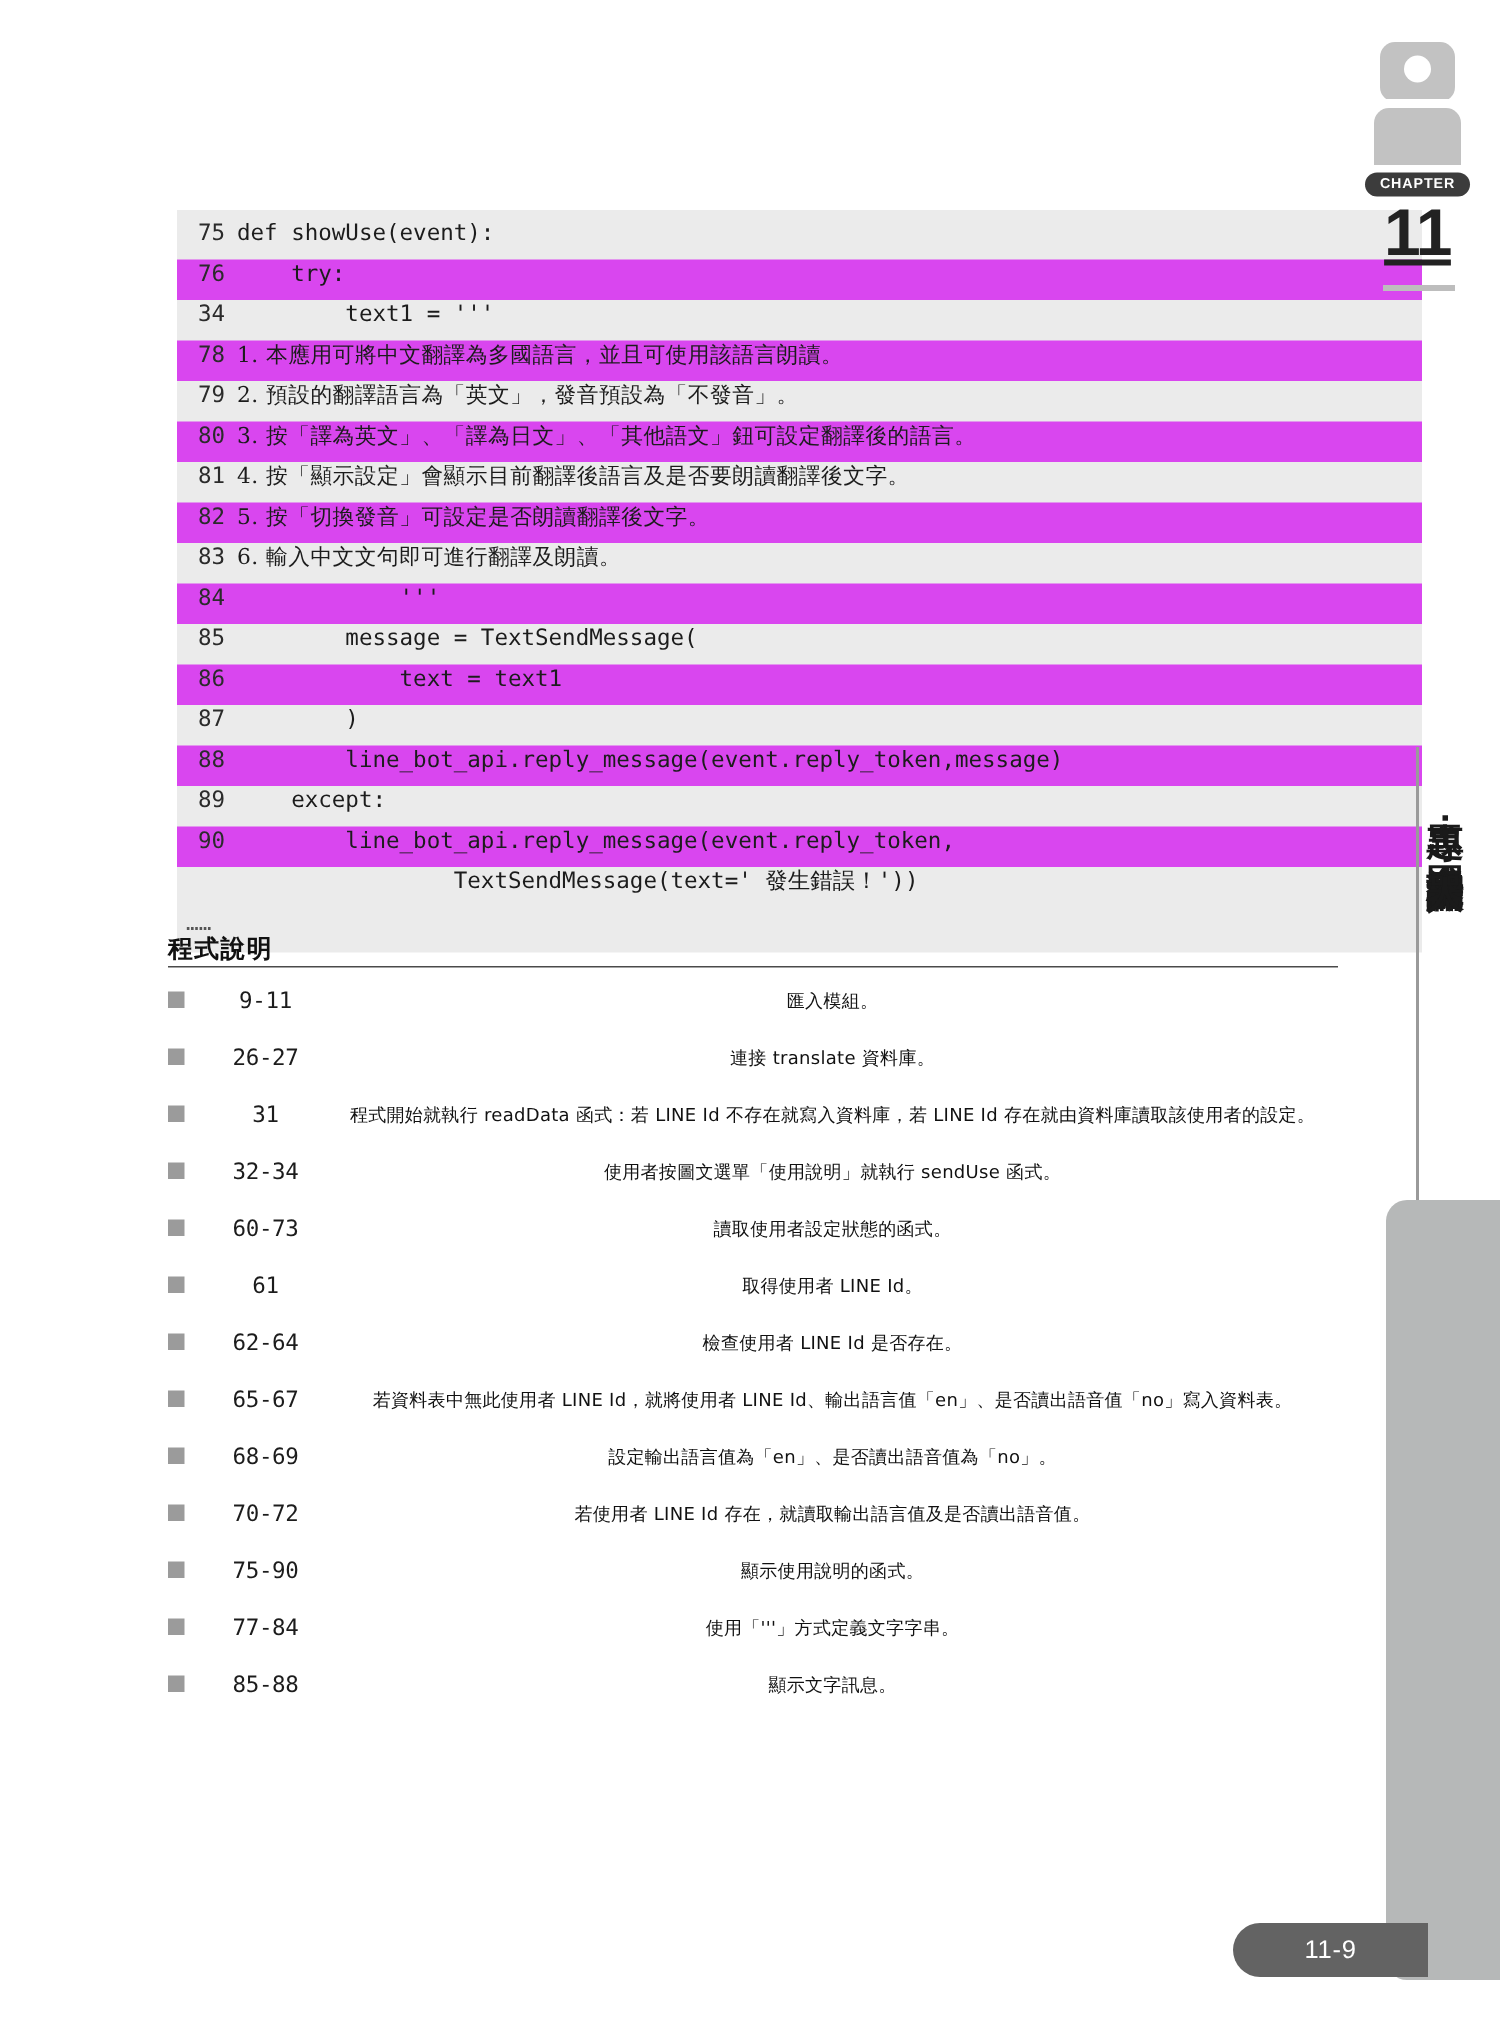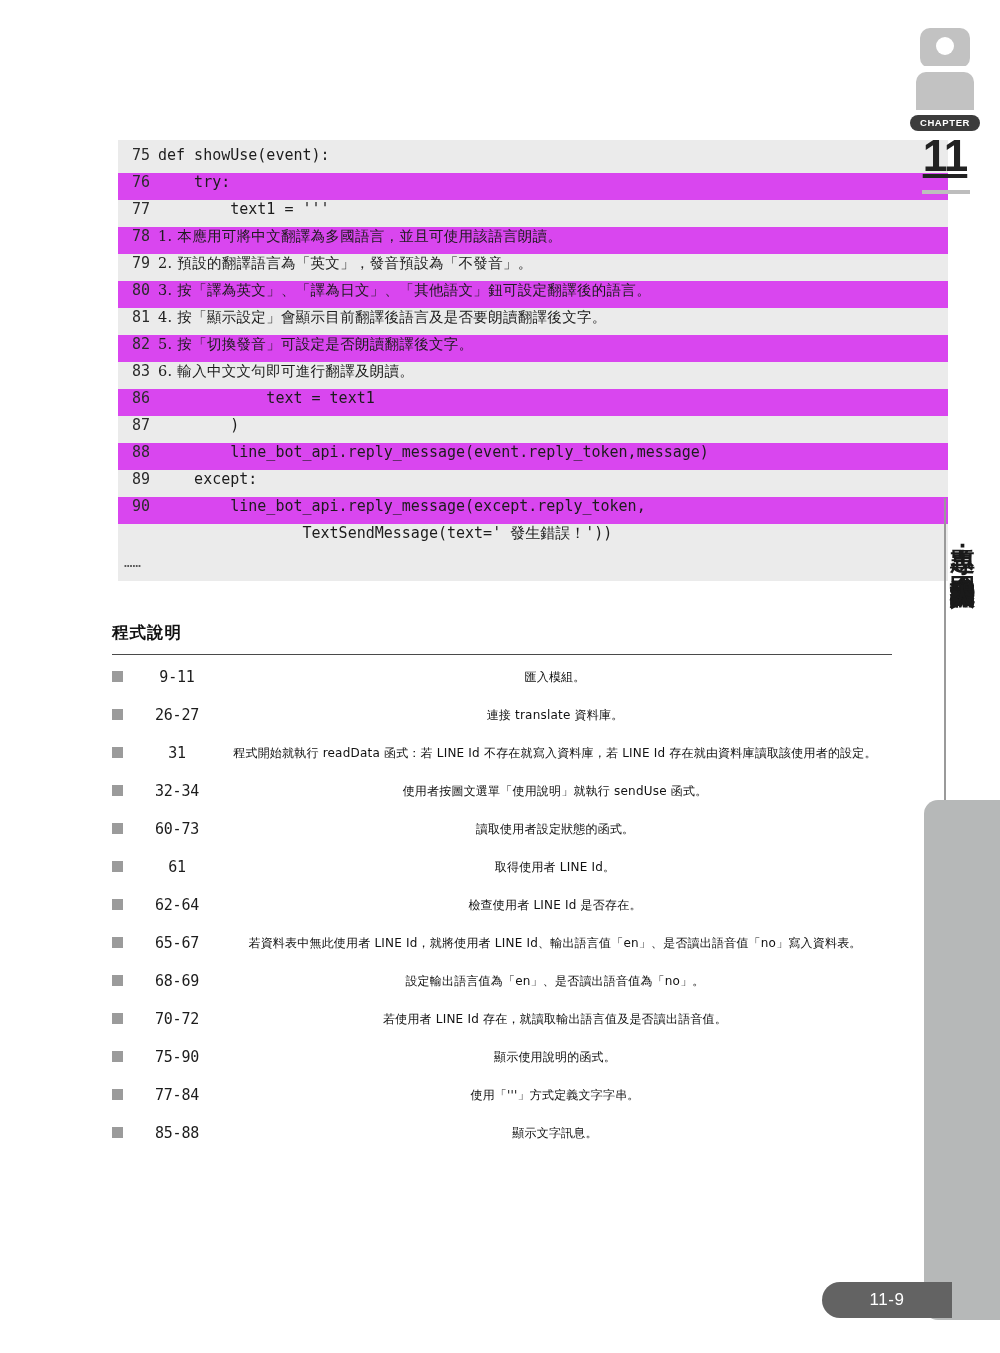--- a/index.html
+++ b/index.html
@@ -192,21 +192,21 @@
     left: 112px;
     top: 622px;
     width: 780px;
   }
   .explain-title {
     font-size: 16.5px;
     font-weight: bold;
     color: #111111;
     letter-spacing: 1px;
     font-family: "DejaVu Sans", "Liberation Sans", sans-serif;
-    margin-bottom: 10px;
+    margin-bottom: 0;
   }
   .explain-rule {
     width: 780px;
     height: 1px;
     background: #4a4a4a;
     margin-bottom: 10px;
   }
   .ex-row {
     display: flex;
     align-items: flex-start;
@@ -240,32 +240,34 @@
   }
 </style>
 </head>
 <body>
 
 <div class="page">
 
   <div class="codeblock" id="codeblock">
       <div class="code-line"><span class="ln">75</span><span class="cd">def showUse(event):</span></div>
       <div class="code-line alt"><span class="ln">76</span><span class="cd">    try:</span></div>
-      <div class="code-line"><span class="ln">77</span><span class="cd">        text1 = '''</span></div>
+      <div class="code-line"><span class="ln">34</span><span class="cd">        text1 = '''</span></div>
       <div class="code-line alt"><span class="ln">78</span><span class="cd cn">1. 本應用可將中文翻譯為多國語言，並且可使用該語言朗讀。</span></div>
       <div class="code-line"><span class="ln">79</span><span class="cd cn">2. 預設的翻譯語言為「英文」，發音預設為「不發音」。</span></div>
       <div class="code-line alt"><span class="ln">80</span><span class="cd cn">3. 按「譯為英文」、「譯為日文」、「其他語文」鈕可設定翻譯後的語言。</span></div>
       <div class="code-line"><span class="ln">81</span><span class="cd cn">4. 按「顯示設定」會顯示目前翻譯後語言及是否要朗讀翻譯後文字。</span></div>
       <div class="code-line alt"><span class="ln">82</span><span class="cd cn">5. 按「切換發音」可設定是否朗讀翻譯後文字。</span></div>
       <div class="code-line"><span class="ln">83</span><span class="cd cn">6. 輸入中文文句即可進行翻譯及朗讀。</span></div>
+      <div class="code-line alt"><span class="ln">84</span><span class="cd">            '''</span></div>
+      <div class="code-line"><span class="ln">85</span><span class="cd">        message = TextSendMessage(</span></div>
       <div class="code-line alt"><span class="ln">86</span><span class="cd">            text = text1</span></div>
       <div class="code-line"><span class="ln">87</span><span class="cd">        )</span></div>
       <div class="code-line alt"><span class="ln">88</span><span class="cd">        line_bot_api.reply_message(event.reply_token,message)</span></div>
       <div class="code-line"><span class="ln">89</span><span class="cd">    except:</span></div>
-      <div class="code-line alt"><span class="ln">90</span><span class="cd">        line_bot_api.reply_message(except.reply_token,</span></div>
+      <div class="code-line alt"><span class="ln">90</span><span class="cd">        line_bot_api.reply_message(event.reply_token,</span></div>
       <div class="code-line"><span class="ln"></span><span class="cd">                TextSendMessage(text=' 發生錯誤！'))</span></div>
       <div class="code-ellipsis">……</div>
     </div>
 
   <div class="explain">
     <div class="explain-title">程式說明</div>
     <div class="explain-rule"></div>
     <div id="explain-list">
         <div class="ex-row">
           <span class="ex-bullet"></span>

